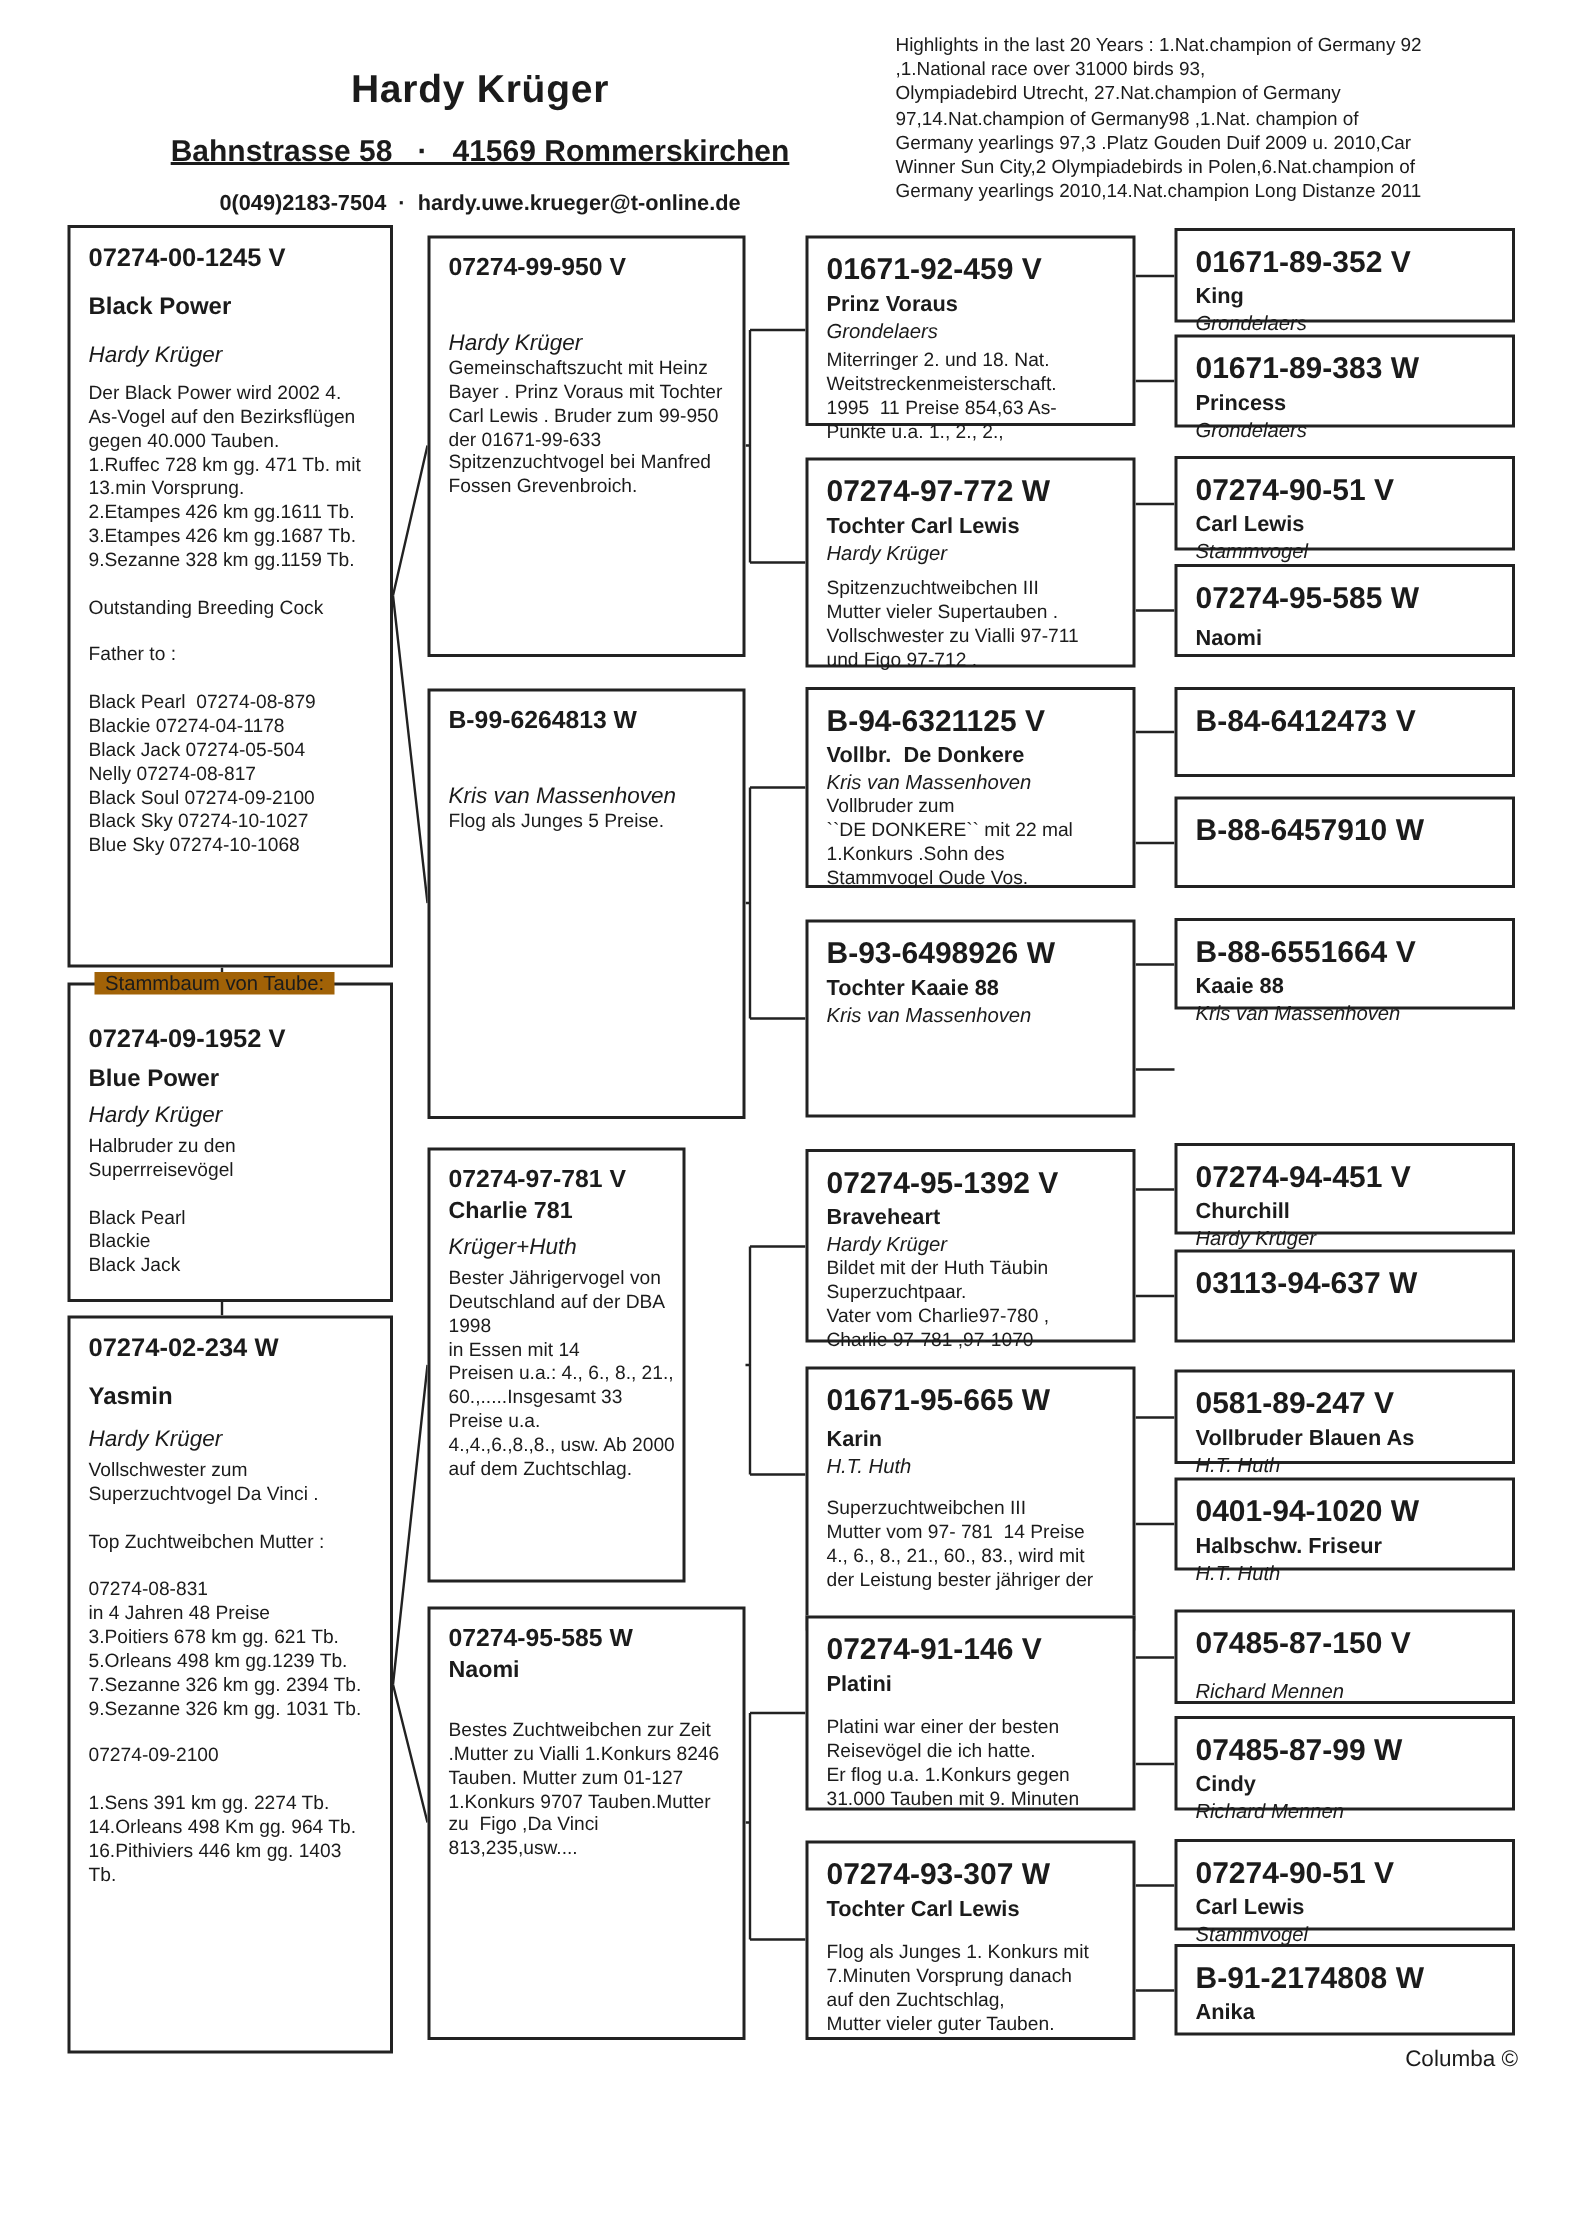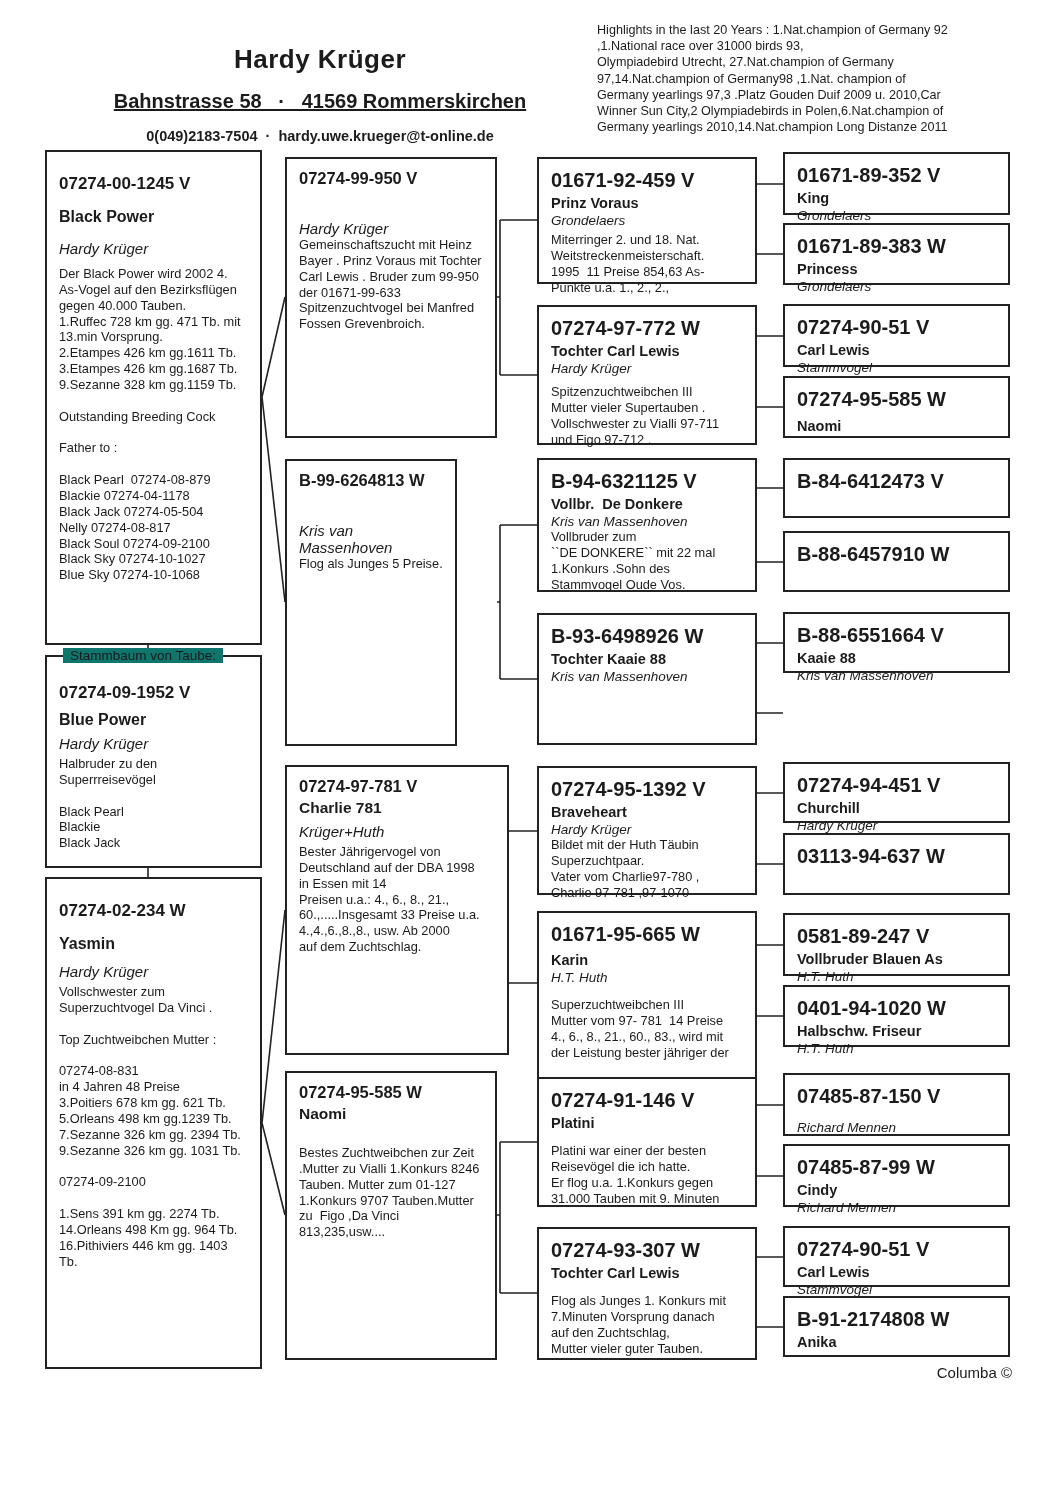--- a/index.html
+++ b/index.html
@@ -28,32 +28,32 @@
   .box{
     position:absolute;box-sizing:border-box;background:#fff;
     border:2px solid #222;
     padding:10px 5px 4px 12px;
   }
   .ring{font-size:20px;font-weight:bold;margin-bottom:2px;white-space:nowrap;}
   .bname{font-size:14.5px;font-weight:bold;margin-top:3px;white-space:pre-line;}
   .breeder{font-size:13.5px;font-style:italic;margin-top:2px;}
   .bbody{font-size:12.8px;line-height:1.24;margin-top:4px;white-space:pre-line;}
 
-  .c1{padding-top:22px;}
+  .c1{padding-top:10px;}
   .c1 .ring{font-size:17px;margin-bottom:14px;}
   .c1 .bname{font-size:16px;margin-bottom:14px;}
   .c1 .breeder{font-size:15px;margin-bottom:9px;}
 
   .fieldset{padding-top:26px;overflow:visible;}
   .fieldset .ring{margin-bottom:8px;}
   .fieldset .bname{margin-bottom:6px;}
   .fieldset .breeder{margin-bottom:2px;}
   .legend{
     position:absolute;top:-9px;left:16px;
-    background:#0f766e;padding:0 7px;
+    background:#a16207;padding:0 7px;
     font-size:13.5px;font-weight:normal;font-style:normal;
   }
 
   .c2 .ring{font-size:16.5px;}
   .c2 .breeder{font-size:15px;}
   .mt-lg{margin-top:32px;}
   .mt-md{margin-top:22px;}
   .mt-sm{margin-top:12px;}
 
   .c4 .ring{margin-bottom:1px;}
@@ -161,27 +161,27 @@
     <div class="ring">07274-99-950 V</div>
     <div class="breeder mt-lg">Hardy Krüger</div>
     <div class="bbody" style="margin-top:0;">Gemeinschaftszucht mit Heinz
 Bayer . Prinz Voraus mit Tochter
 Carl Lewis . Bruder zum 99-950
 der 01671-99-633
 Spitzenzuchtvogel bei Manfred
 Fossen Grevenbroich.</div>
   </div>
 
-  <div class="box c2" style="left:285px;top:459px;width:172px;height:287px;">
+  <div class="box c2" style="left:285px;top:459px;width:212px;height:287px;">
     <div class="ring">B-99-6264813 W</div>
     <div class="breeder mt-lg">Kris van Massenhoven</div>
     <div class="bbody" style="margin-top:0;">Flog als Junges 5 Preise.</div>
   </div>
 
-  <div class="box c2" style="left:285px;top:765px;width:224px;height:290px;">
+  <div class="box c2" style="left:285px;top:765px;width:172px;height:290px;">
     <div class="ring">07274-97-781 V</div>
     <div class="bname" style="font-size:15.5px;">Charlie 781</div>
     <div class="breeder" style="margin-top:6px;">Krüger+Huth</div>
     <div class="bbody">Bester Jährigervogel von
 Deutschland auf der DBA 1998
 in Essen mit 14
 Preisen u.a.: 4., 6., 8., 21.,
 60.,.....Insgesamt 33 Preise u.a.
 4.,4.,6.,8.,8., usw. Ab 2000
 auf dem Zuchtschlag.</div>

